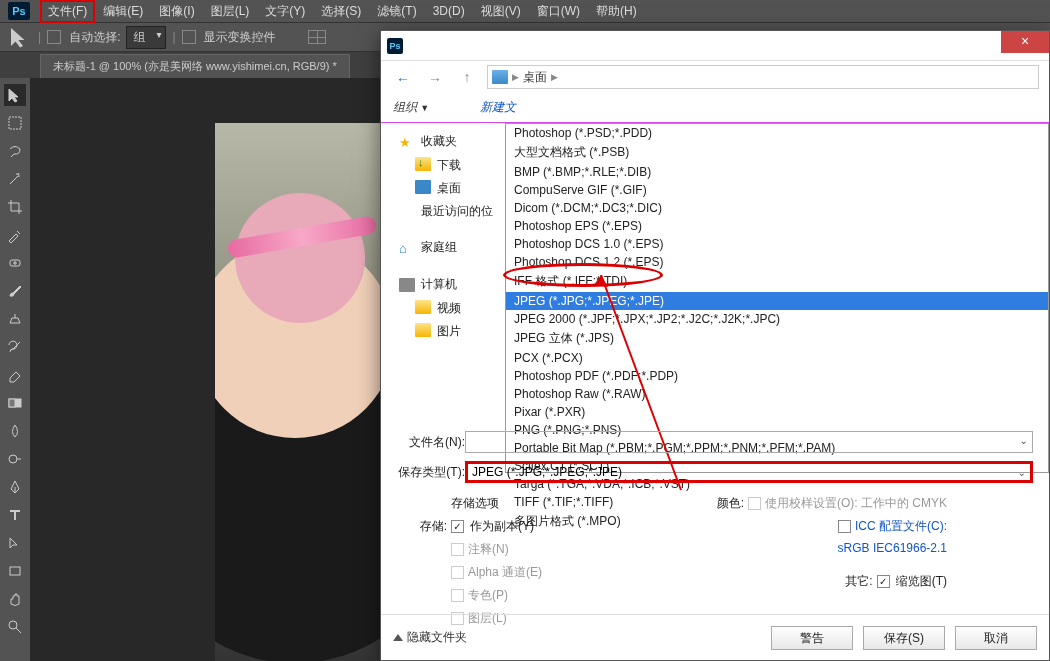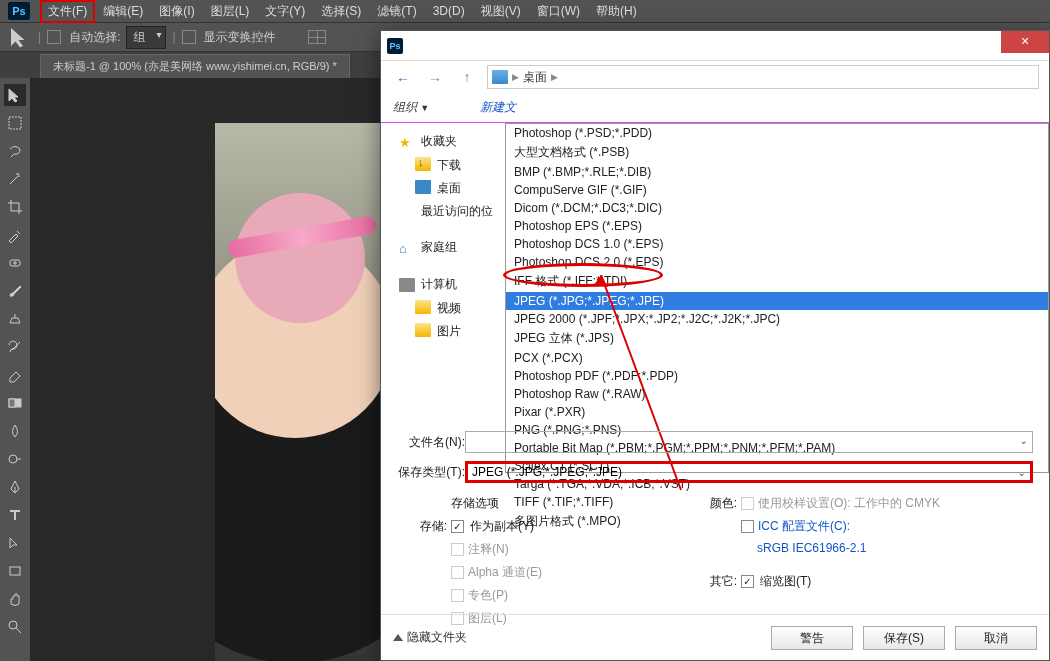--- a/index.html
+++ b/index.html
@@ -315,21 +315,21 @@
     </div>
 
     <div class="dropdown-list">
       <div class="dd-item">Photoshop (*.PSD;*.PDD)</div>
       <div class="dd-item">大型文档格式 (*.PSB)</div>
       <div class="dd-item">BMP (*.BMP;*.RLE;*.DIB)</div>
       <div class="dd-item">CompuServe GIF (*.GIF)</div>
       <div class="dd-item">Dicom (*.DCM;*.DC3;*.DIC)</div>
       <div class="dd-item">Photoshop EPS (*.EPS)</div>
       <div class="dd-item">Photoshop DCS 1.0 (*.EPS)</div>
-      <div class="dd-item">Photoshop DCS 2.0 (*.EPS)</div>
+      <div class="dd-item">Photoshop DCS 1.2 (*.EPS)</div>
       <div class="dd-item">IFF 格式 (*.IFF;*.TDI)</div>
       <div class="dd-item hl">JPEG (*.JPG;*.JPEG;*.JPE)</div>
       <div class="dd-item">JPEG 2000 (*.JPF;*.JPX;*.JP2;*.J2C;*.J2K;*.JPC)</div>
       <div class="dd-item">JPEG 立体 (*.JPS)</div>
       <div class="dd-item">PCX (*.PCX)</div>
       <div class="dd-item">Photoshop PDF (*.PDF;*.PDP)</div>
       <div class="dd-item">Photoshop Raw (*.RAW)</div>
       <div class="dd-item">Pixar (*.PXR)</div>
       <div class="dd-item">PNG (*.PNG;*.PNS)</div>
       <div class="dd-item">Portable Bit Map (*.PBM;*.PGM;*.PPM;*.PNM;*.PFM;*.PAM)</div>
@@ -381,21 +381,21 @@
           <span class="sub-label"></span>
           <span class="cb dis"></span>
           <span>专色(P)</span>
         </div>
       <div class="opt-row dis">
           <span class="sub-label"></span>
           <span class="cb dis"></span>
           <span>图层(L)</span>
         </div>
     </div>
-    <div class="col" style="width:260px;">
+    <div class="col" style="width:260px;align-items:flex-end;">
       <div class="opt-row dis">
           <span class="sub-label">颜色:</span>
           <span class="cb dis"></span>
           <span>使用校样设置(O): 工作中的 CMYK</span>
         </div>
       <div class="opt-row">
           <span class="sub-label"></span>
           <span class="cb"></span>
           <span class="link">ICC 配置文件(C):</span>
         </div>

